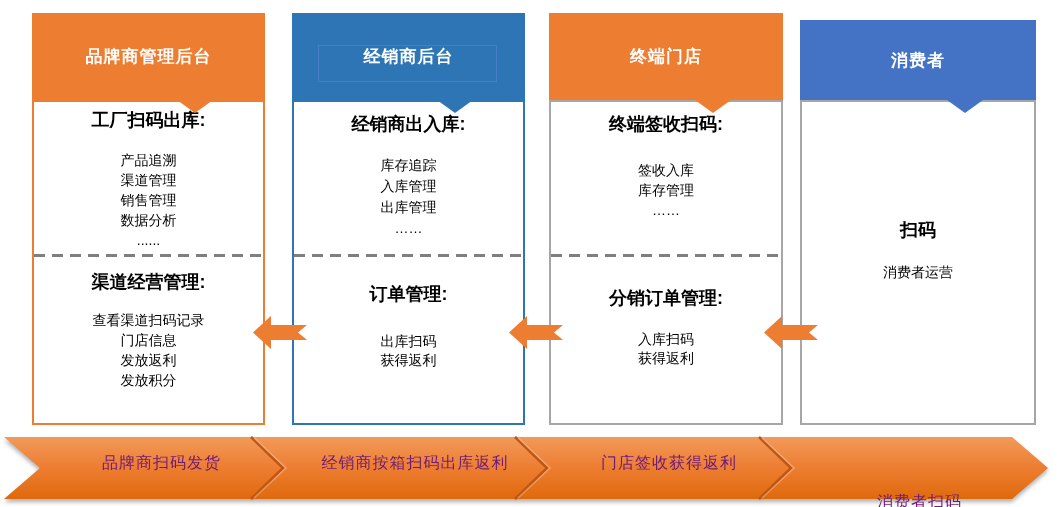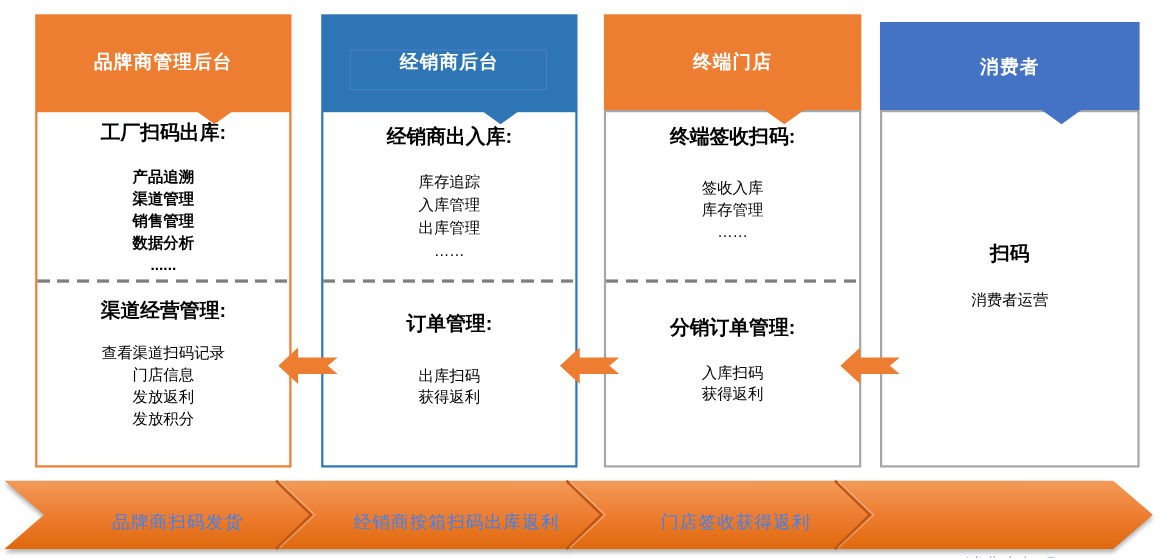--- a/index.html
+++ b/index.html
@@ -56,37 +56,37 @@
   .items.lh21{line-height:21px;}
   .items.lh19{line-height:19px;}
   .dash{
     position:absolute;left:0;right:0;top:152px;height:3px;
     background:repeating-linear-gradient(90deg,var(--dash-gray,#7F7F7F) 0 11px,transparent 11px 18px);
   }
   .flow-arrow{position:absolute;top:314px;width:54px;height:37px;z-index:6;}
   .band{position:absolute;left:0;top:433px;width:1064px;height:74px;}
   .band svg{position:absolute;left:0;top:0;filter:drop-shadow(0 3px 2px rgba(110,110,110,0.55));}
   .band-label{
-    position:absolute;top:16px;height:52px;display:flex;align-items:center;justify-content:center;
-    color:#3b82f6;font-size:16px;letter-spacing:1px;z-index:2;
+    position:absolute;top:4px;height:52px;display:flex;align-items:center;justify-content:center;
+    color:#701a75;font-size:16px;letter-spacing:1px;z-index:2;
   }
 </style>
 </head>
 <body>
 
 <div class="canvas">
 
   <div class="col" style="left:32px;width:233px;">
     <div class="hdr hdr-orange">
       <span>品牌商管理后台</span>
       <div class="tri"></div>
     </div>
     <div class="body b-orange">
       <div class="sec-title" style="top:8px;">工厂扫码出库:</div>
-      <div class="items" style="top:48px;font-weight:bold;">
+      <div class="items" style="top:48px;">
         <div>产品追溯</div>
         <div>渠道管理</div>
         <div>销售管理</div>
         <div>数据分析</div>
         <div>......</div>
       </div>
       <div class="dash"></div>
       <div class="sec-title" style="top:170px;">渠道经营管理:</div>
       <div class="items" style="top:208px;">
         <div>查看渠道扫码记录</div>

